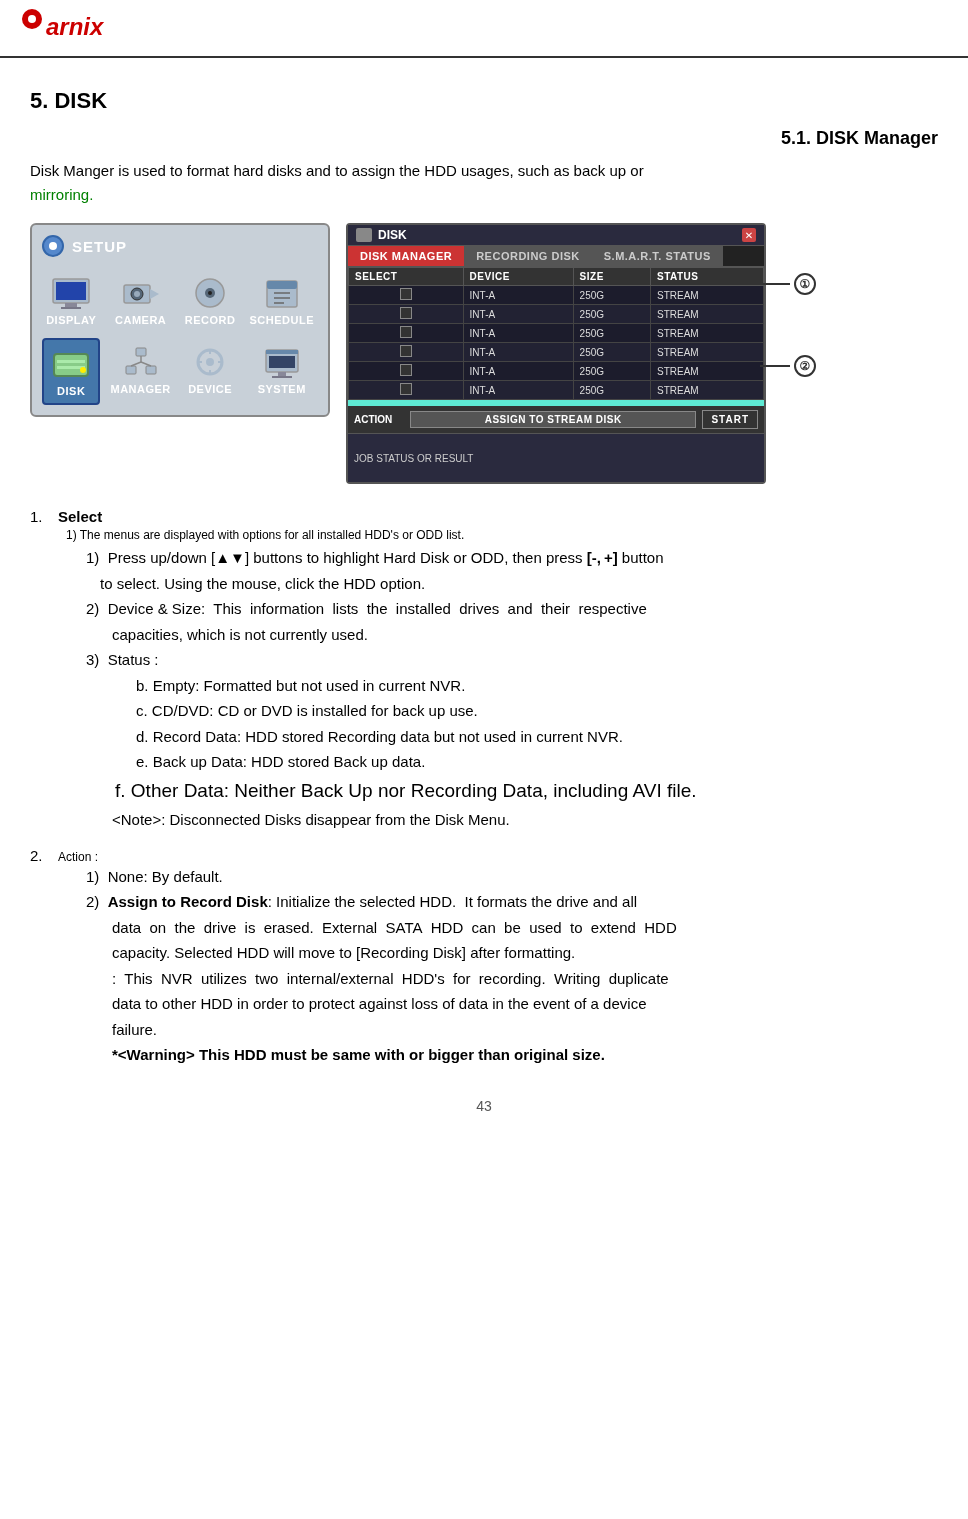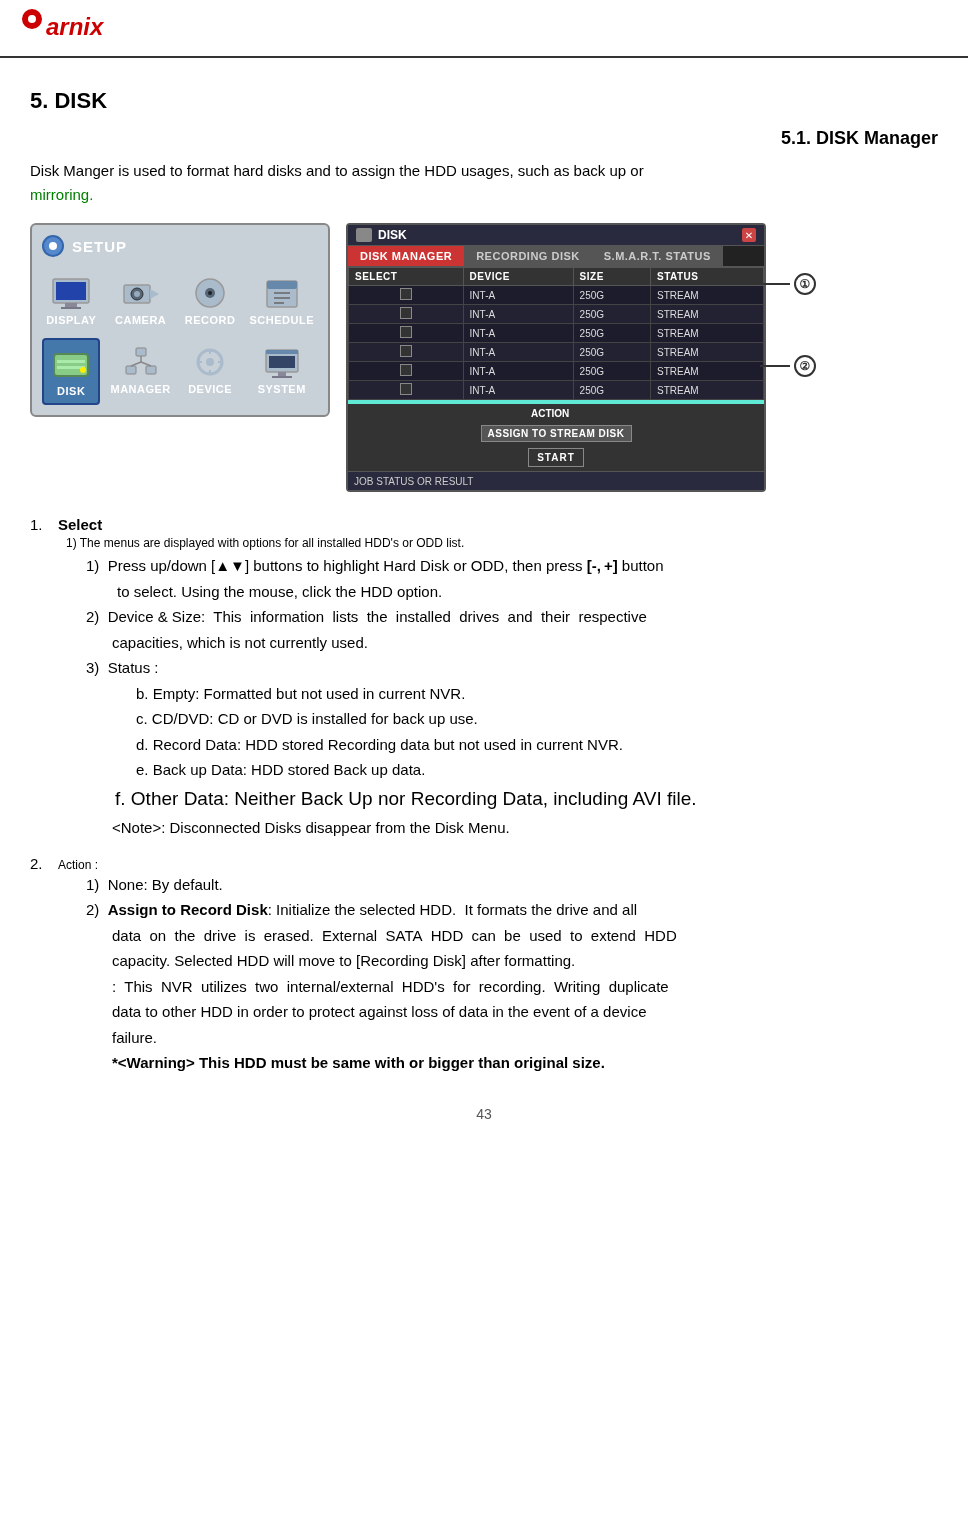--- a/index.html
+++ b/index.html
@@ -223,22 +223,21 @@
     }
     .disk-table tr:nth-child(even) td {
       background: #222233;
     }
     .disk-action-row {
       background: #333;
       padding: 4px 6px;
       display: flex;
       align-items: center;
       gap: 6px;
-      border-top: 4px solid #5eead4;
-      flex-direction: column;
+      border-top: 6px solid #5eead4;
     }
     .action-label {
       color: #fff;
       font-size: 10px;
       font-weight: bold;
       min-width: 50px;
     }
     .action-dropdown {
       flex: 1;
       background: #555;
@@ -255,21 +254,21 @@
       color: #fff;
       font-size: 10px;
       font-weight: bold;
       padding: 3px 8px;
       border: 1px solid #888;
       cursor: pointer;
       letter-spacing: 1px;
     }
     .job-status-row {
       background: #2a2a3e;
-      padding: 3px 6px;
+      padding: 18px 6px;
       border-top: 1px solid #555;
     }
     .job-status-text {
       color: #ccc;
       font-size: 10px;
     }
     .annotation-circle {
       width: 22px;
       height: 22px;
       border-radius: 50%;
@@ -549,21 +548,21 @@
   <div class="numbered-section">
 
     <div style="margin-bottom:14px;">
       <div style="display:flex; gap:8px; align-items:baseline;">
         <span style="font-size:15px; min-width:20px;">1.</span>
         <span style="font-size:15px; font-weight:bold;">Select</span>
       </div>
       <div style="margin-left:36px;">
         <p style="font-size:12px; line-height:1.7;">1) The menus are displayed with options for all installed HDD's or ODD list.</p>
         <p style="font-size:15px; line-height:1.7; margin-left:20px;">1)&nbsp; Press up/down [▲▼] buttons to highlight Hard Disk or ODD, then press <strong>[-, +]</strong> button</p>
-        <p style="font-size:15px; line-height:1.7; margin-left:51px;">to select. Using the mouse, click the HDD option.</p>
+        <p style="font-size:15px; line-height:1.7; margin-left:34px;">to select. Using the mouse, click the HDD option.</p>
         <p style="font-size:15px; line-height:1.7; margin-left:20px;">2)&nbsp; Device &amp; Size:&nbsp; This&nbsp; information&nbsp; lists&nbsp; the&nbsp; installed&nbsp; drives&nbsp; and&nbsp; their&nbsp; respective</p>
         <p style="font-size:15px; line-height:1.7; margin-left:46px;">capacities, which is not currently used.</p>
         <p style="font-size:15px; line-height:1.7; margin-left:20px;">3)&nbsp; Status :</p>
         <p style="font-size:15px; line-height:1.7; margin-left:70px;">b. Empty: Formatted but not used in current NVR.</p>
         <p style="font-size:15px; line-height:1.7; margin-left:70px;">c. CD/DVD: CD or DVD is installed for back up use.</p>
         <p style="font-size:15px; line-height:1.7; margin-left:70px;">d. Record Data: HDD stored Recording data but not used in current NVR.</p>
         <p style="font-size:15px; line-height:1.7; margin-left:70px;">e. Back up Data: HDD stored Back up data.</p>
         <p style="font-size:19px; line-height:1.7; margin-left:49px;">f. Other Data: Neither Back Up nor Recording Data, including AVI file.</p>
         <p style="font-size:15px; line-height:1.7; margin-left:46px;">&lt;Note&gt;: Disconnected Disks disappear from the Disk Menu.</p>
       </div>

